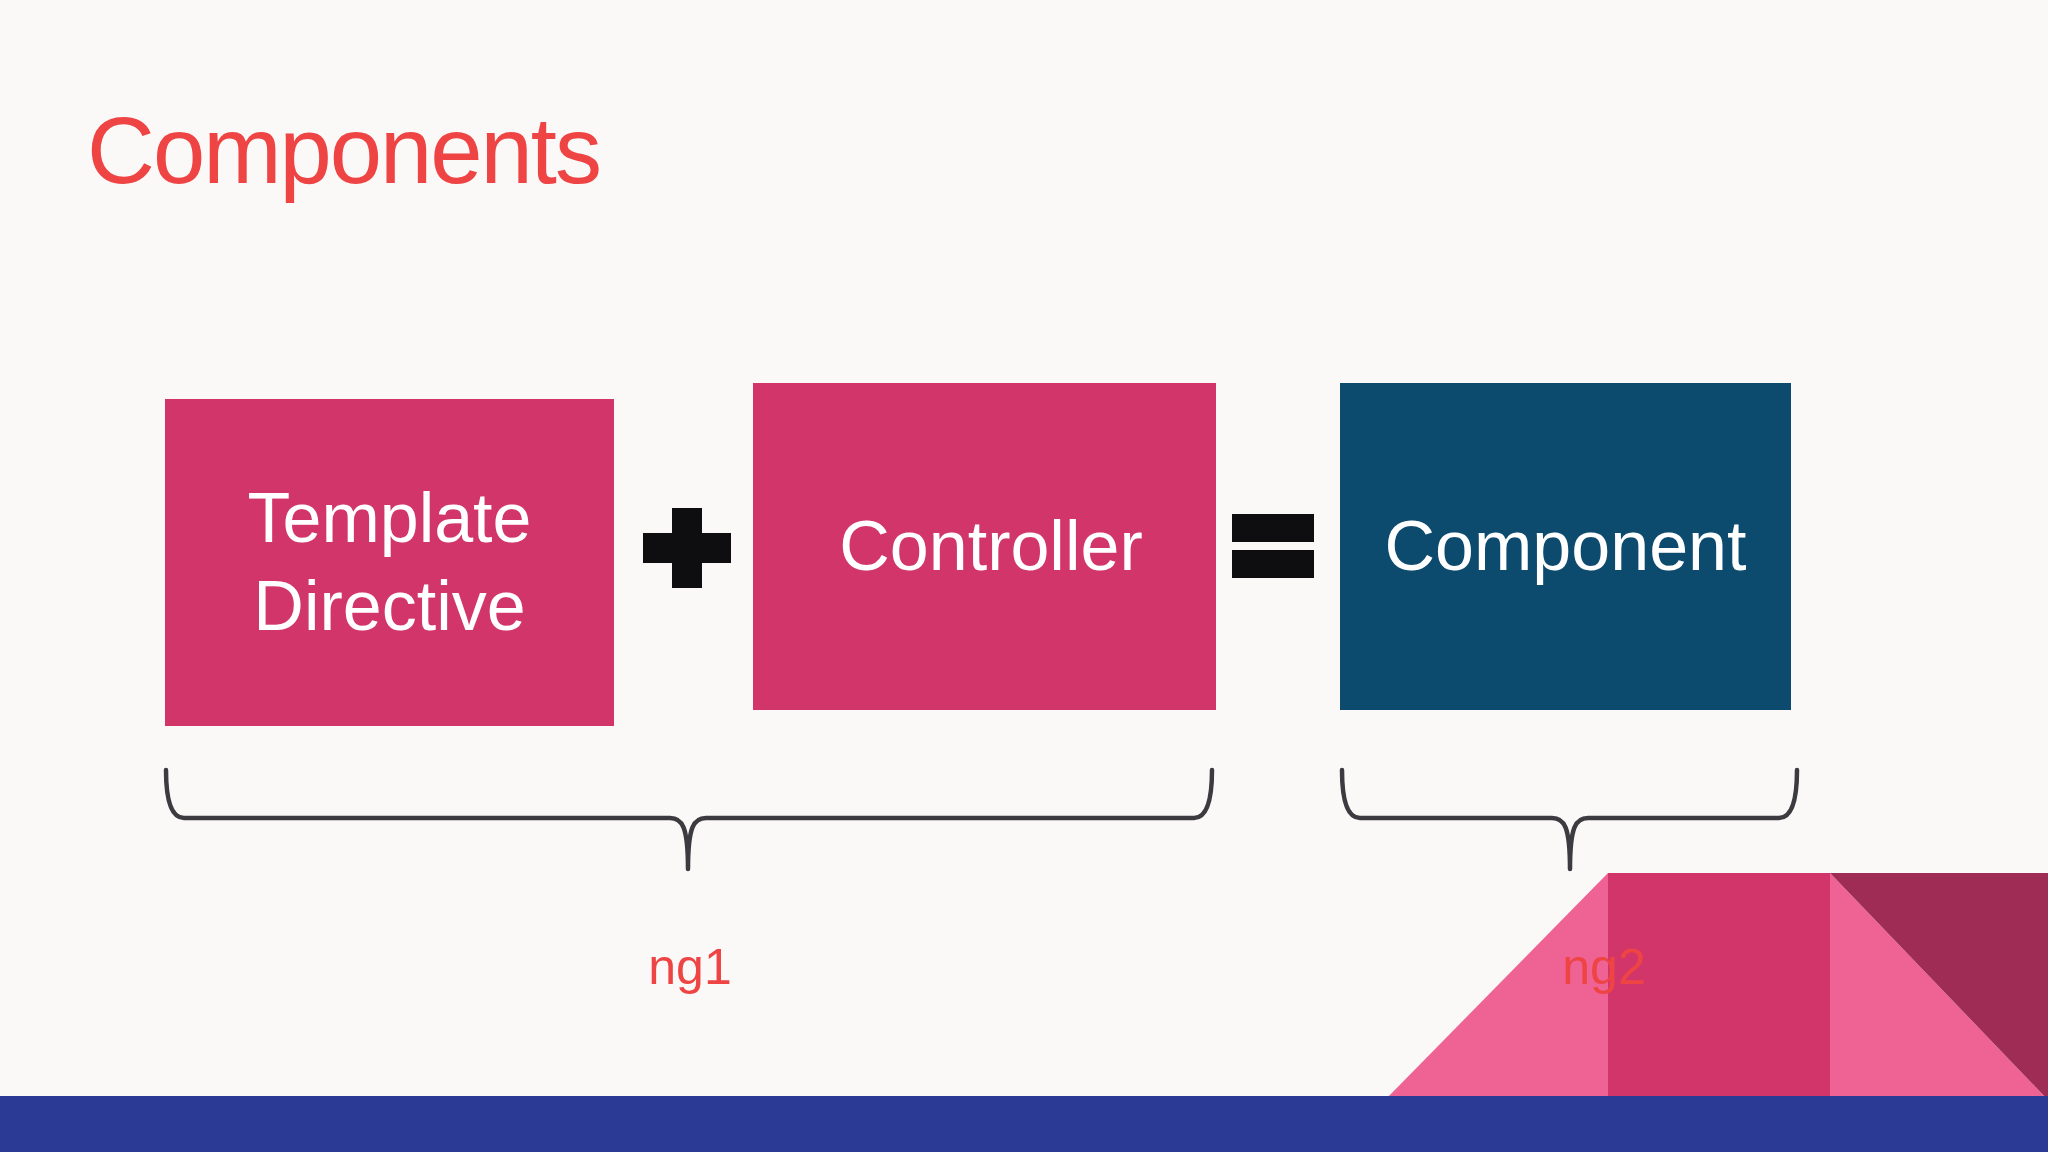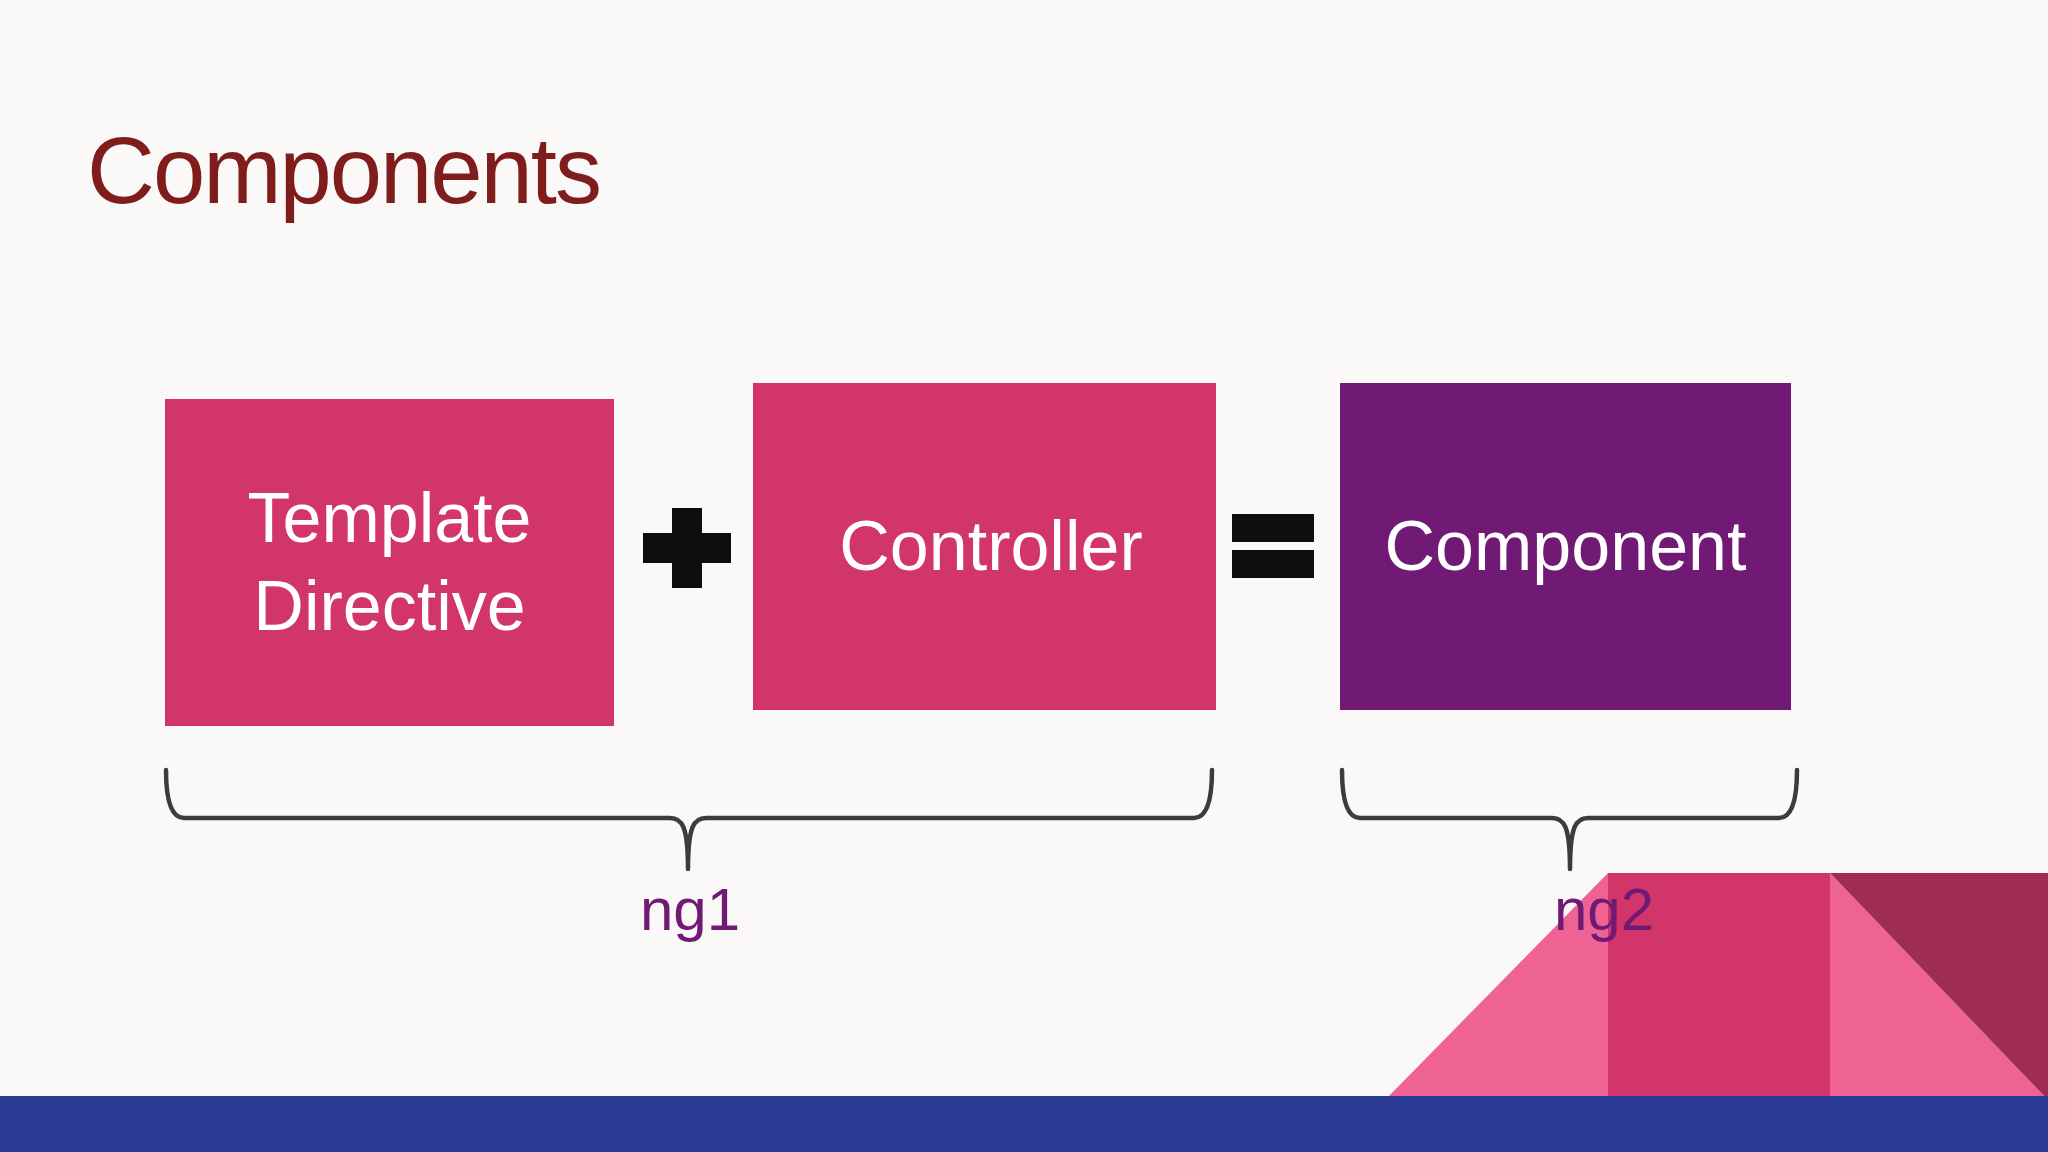--- a/index.html
+++ b/index.html
@@ -2,44 +2,44 @@
 <html><head>
 <meta charset="utf-8">
 <style>
   html,body{margin:0;padding:0;background:#e8e8e8;}
   .slide{
     position:relative;width:2048px;height:1152px;overflow:hidden;
     background:#faf9f8;font-family:"Liberation Sans",sans-serif;
   }
   .title{
     position:absolute;left:87px;top:104px;line-height:1;
-    font-size:94px;letter-spacing:-2px;color:#7f1d1d;white-space:nowrap;margin-top:20px;
+    font-size:94px;letter-spacing:-2px;color:#ef4444;white-space:nowrap;
   }
   .eq-box{
     position:absolute;top:383px;height:327px;
     display:flex;flex-direction:column;align-items:center;justify-content:center;
     color:#ffffff;font-size:70px;line-height:1.25;text-align:center;
   }
   .eq-box--pink{background:#d23569;}
-  .eq-box--blue{background:#701a75;}
+  .eq-box--blue{background:#0c4a6e;}
   .eq-box--one{left:165px;width:449px;margin-top:16px;}
   .eq-box--two{left:753px;width:450px;padding-left:13px;}
   .eq-box--three{left:1340px;width:451px;}
   .op{position:absolute;}
   .op-plus{left:643px;top:508px;width:88px;height:80px;}
   .op-plus .h{position:absolute;left:0;top:25px;width:88px;height:30px;background:#0e0e11;}
   .op-plus .v{position:absolute;left:29px;top:0;width:30px;height:80px;background:#0e0e11;}
   .op-equals{left:1232px;top:514px;width:82px;height:64px;}
   .op-equals .bar{position:absolute;left:0;top:0;width:82px;height:28px;background:#0e0e11;}
   .op-equals .bar--b2{top:36px;}
   .overlay{position:absolute;left:0;top:0;width:2048px;height:1152px;pointer-events:none;}
   .footer-bar{position:absolute;left:0;top:1096px;width:2048px;height:56px;background:#2b3a94;}
   .ng-label{
-    position:absolute;top:880px;transform:translateX(-50%);
-    font-size:60px;line-height:1;color:#701a75;z-index:3;white-space:nowrap;
+    position:absolute;top:942px;transform:translateX(-50%);
+    font-size:50px;line-height:1;color:#ef4444;z-index:3;white-space:nowrap;
   }
   .ng-label--one{left:690px;}
   .ng-label--two{left:1572px;margin-left:32px;}
 </style>
 </head>
 <body>
 
 <div class="slide">
 
   <svg class="overlay" viewBox="0 0 2048 1152" aria-hidden="true">

